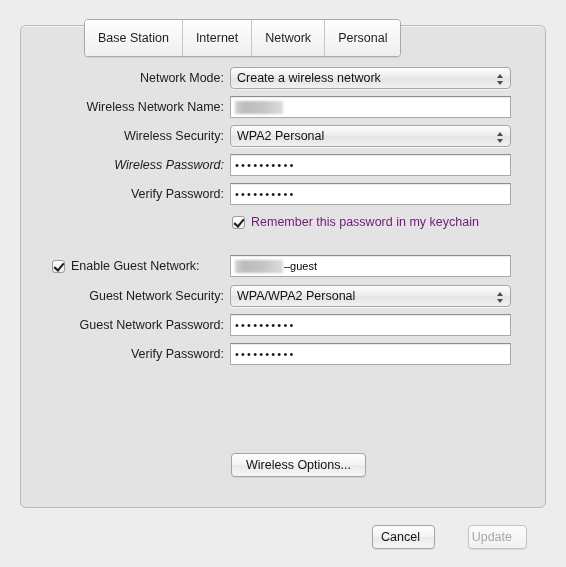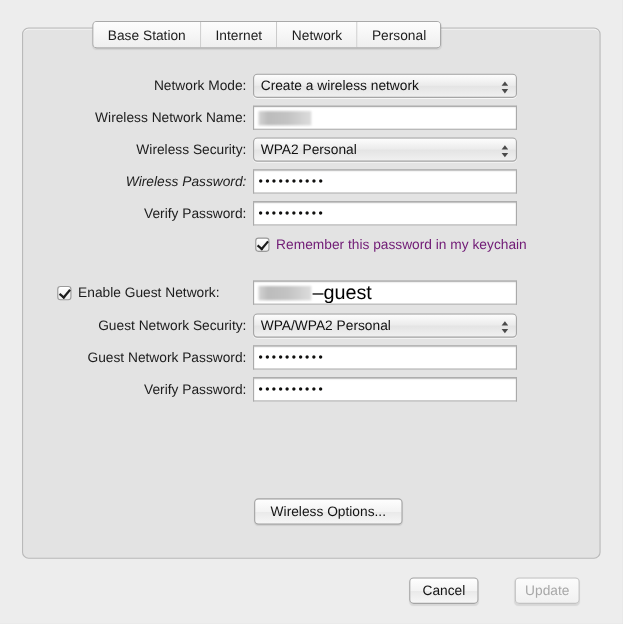--- a/index.html
+++ b/index.html
@@ -33,21 +33,21 @@
     border-radius: 6px;
     box-sizing: border-box;
     box-shadow: inset 0 1px 0 #f3f3f3;
   }
 
   
   .tabbar {
     position: absolute;
     left: 84px;
     top: 19px;
-    height: 25px;
+    height: 38px;
     display: flex;
     align-items: stretch;
     background: #fcfcfc;
     border: 1px solid #a9a9a9;
     border-radius: 4px;
     box-sizing: border-box;
     overflow: hidden;
     box-shadow: 0 1px 1px rgba(0,0,0,0.08);
   }
   .tab {
@@ -90,21 +90,21 @@
     text-align: right;
     font-size: 12.5px;
     color: #1c1c1c;
     white-space: nowrap;
     line-height: 22px;
   }
 
   .field {
     position: absolute;
     left: 230px;
-    width: 240px;
+    width: 281px;
     height: 22px;
     box-sizing: border-box;
   }
 
   
   .textfield {
     background: #ffffff;
     border: 1px solid #aaaaaa;
     border-top-color: #8e8e8e;
     box-sizing: border-box;
@@ -133,21 +133,21 @@
     width: 48px;
     height: 13px;
     background: linear-gradient(to right,#d4d4d4,#bcbcbc 18%,#c3c3c3 55%,#dcdcdc);
     filter: blur(1.1px);
     vertical-align: middle;
     margin-right: 1px;
   }
   .aftertext {
     display: inline-block;
     vertical-align: middle;
-    font-size: 18px;
+    font-size: 11px;
     color: #000;
   }
 
   
   .popup {
     position: relative;
     height: 22px;
     background: linear-gradient(to bottom, #fdfdfd 0%, #ebebeb 48%, #e4e4e4 52%, #f0f0f0 100%);
     border: 1px solid #a6a6a6;
     border-radius: 4px;
@@ -216,21 +216,21 @@
     white-space: nowrap;
   }
   .checkrow.right-label .checklabel { color: #701a75; }
 
   
   .btn {
     position: absolute;
     height: 24px;
     display: flex;
     align-items: center;
-    justify-content: center;
+    justify-content: flex-end;
     padding: 0 14px;
     font-size: 12.5px;
     color: #131313;
     background: linear-gradient(to bottom,#fefefe 0%,#f3f3f3 50%,#e9e9e9 51%,#f6f6f6 100%);
     border: 1px solid #a4a4a4;
     border-radius: 4px;
     box-sizing: border-box;
     box-shadow: 0 1px 1px rgba(0,0,0,0.09);
     white-space: nowrap;
     cursor: default;

